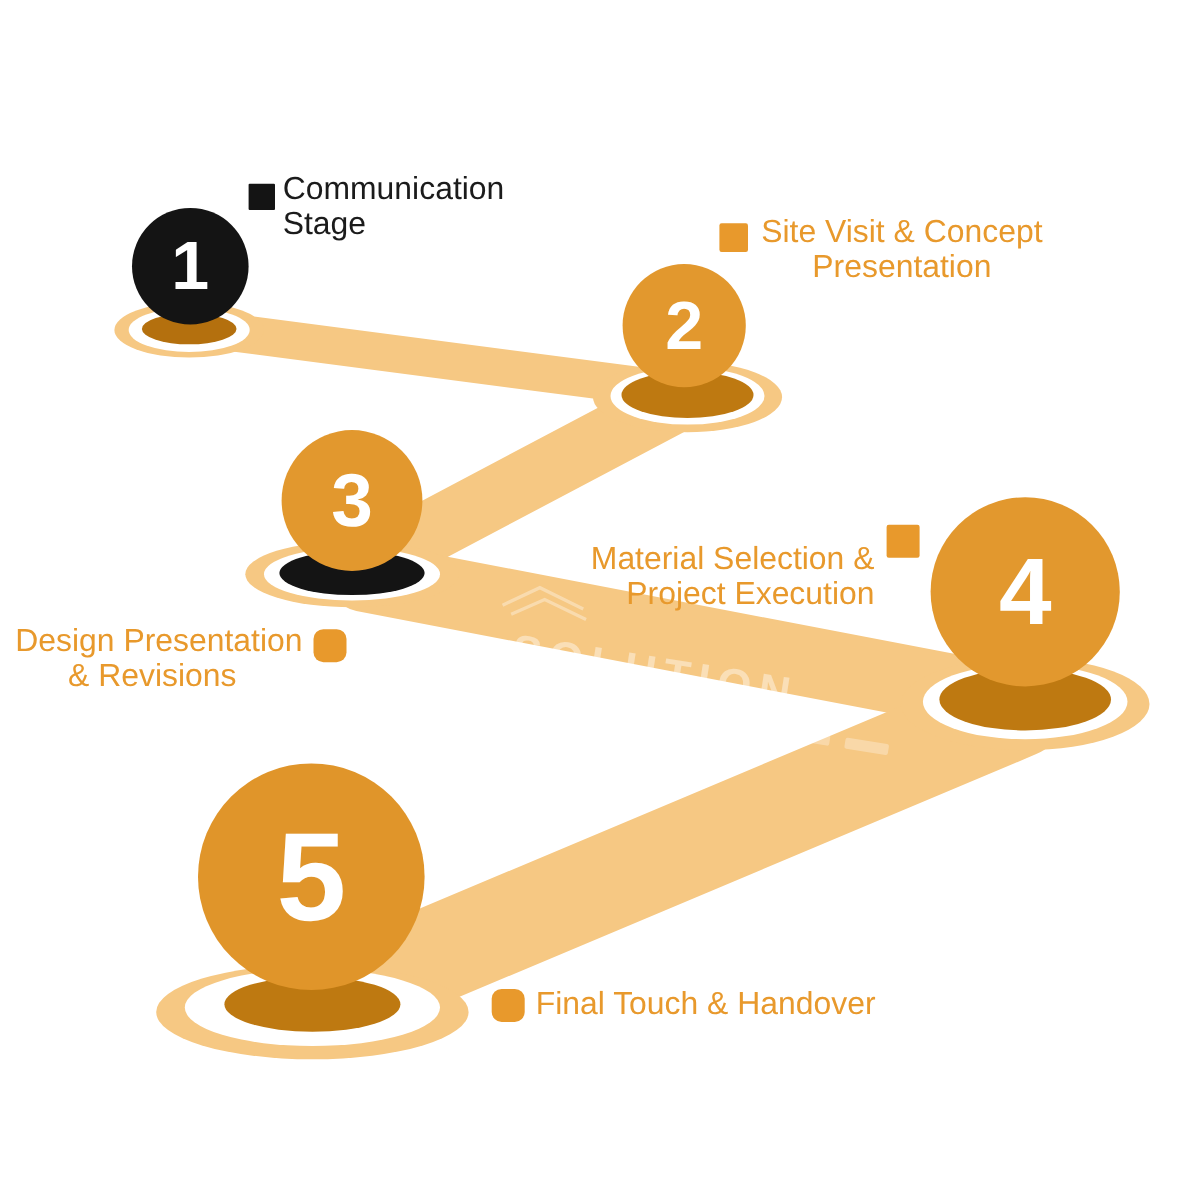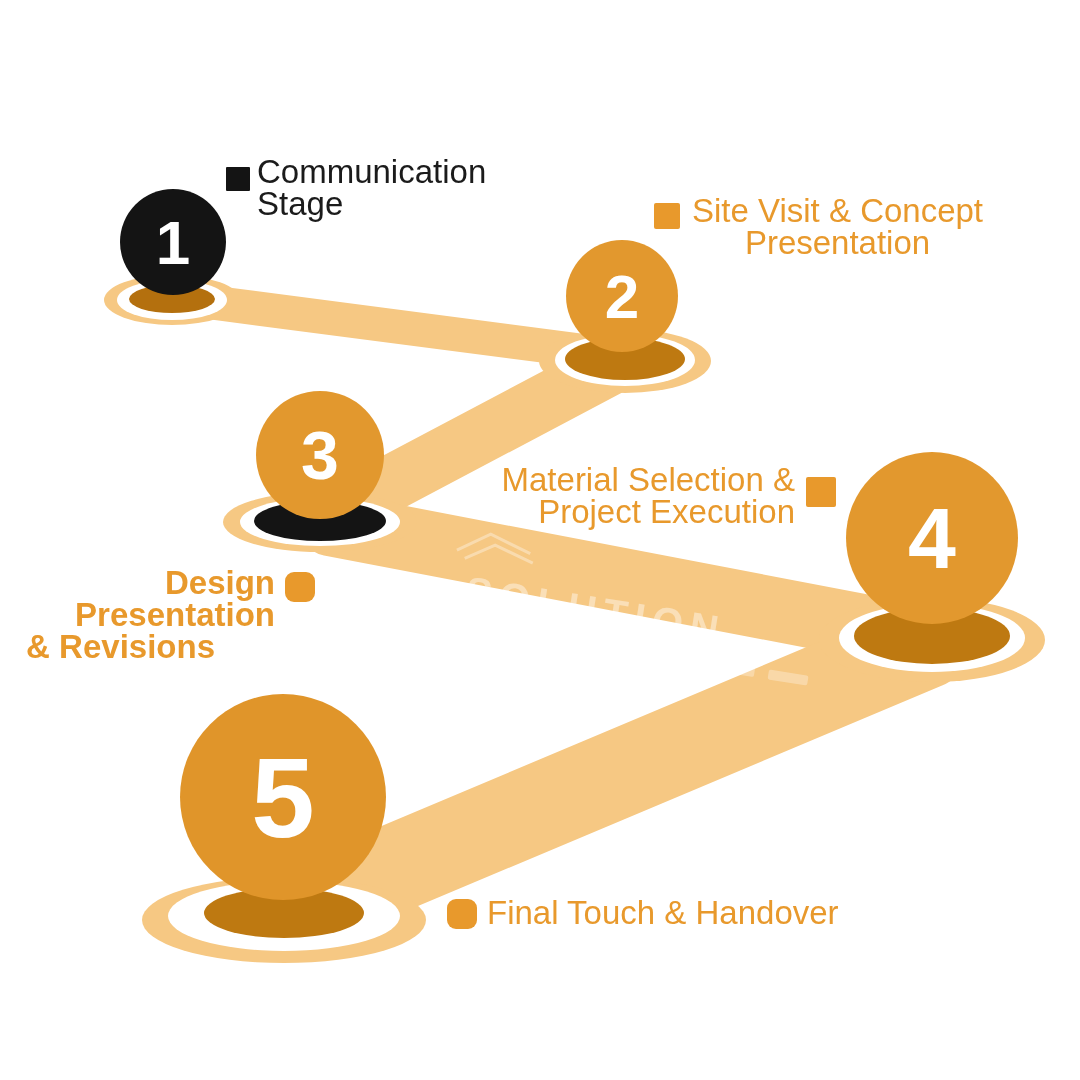--- a/index.html
+++ b/index.html
@@ -13,28 +13,28 @@
     position:absolute;border-radius:50%;display:flex;align-items:center;justify-content:center;
     color:#ffffff;font-weight:700;z-index:3;
   }
   .node-1{left:120px;top:189px;width:106px;height:106px;font-size:62px;}
   .node-2{left:566px;top:240px;width:112px;height:112px;font-size:62px;}
   .node-3{left:256px;top:391px;width:128px;height:128px;font-size:68px;}
   .node-4{left:846px;top:452px;width:172px;height:172px;font-size:86px;}
   .node-5{left:180px;top:694px;width:206px;height:206px;font-size:114px;}
   
   .label{
-    position:absolute;z-index:4;font-size:33px;line-height:32px;color:#E8992C;
+    position:absolute;z-index:4;font-size:29px;line-height:32px;color:#E8992C;
   }
   .label .ln{display:block;}
   .label-1{left:257px;top:156px;color:#1b1b1b;text-align:left;}
   .label-2{left:692px;top:195px;text-align:center;}
-  .label-3{left:5px;top:567px;width:270px;text-align:right;font-weight:bold;}
+  .label-3{left:5px;top:567px;width:270px;text-align:right;}
   .label-3 .ln2{margin-right:60px;}
-  .label-4{left:495px;top:464px;width:300px;text-align:right;}
+  .label-4{left:495px;top:492px;width:300px;text-align:right;}
   .label-5{left:487px;top:897px;text-align:right;white-space:nowrap;}
   
   .bullet{position:absolute;z-index:4;background:#E8992C;}
   .bullet-1{left:226px;top:167px;width:24px;height:24px;background:#141414;border-radius:1px;}
   .bullet-2{left:654px;top:203px;width:26px;height:26px;border-radius:2px;}
   .bullet-3{left:285px;top:572px;width:30px;height:30px;border-radius:9px;}
   .bullet-4{left:806px;top:477px;width:30px;height:30px;border-radius:2px;}
   .bullet-5{left:447px;top:899px;width:30px;height:30px;border-radius:9px;}
   
   .watermark{

